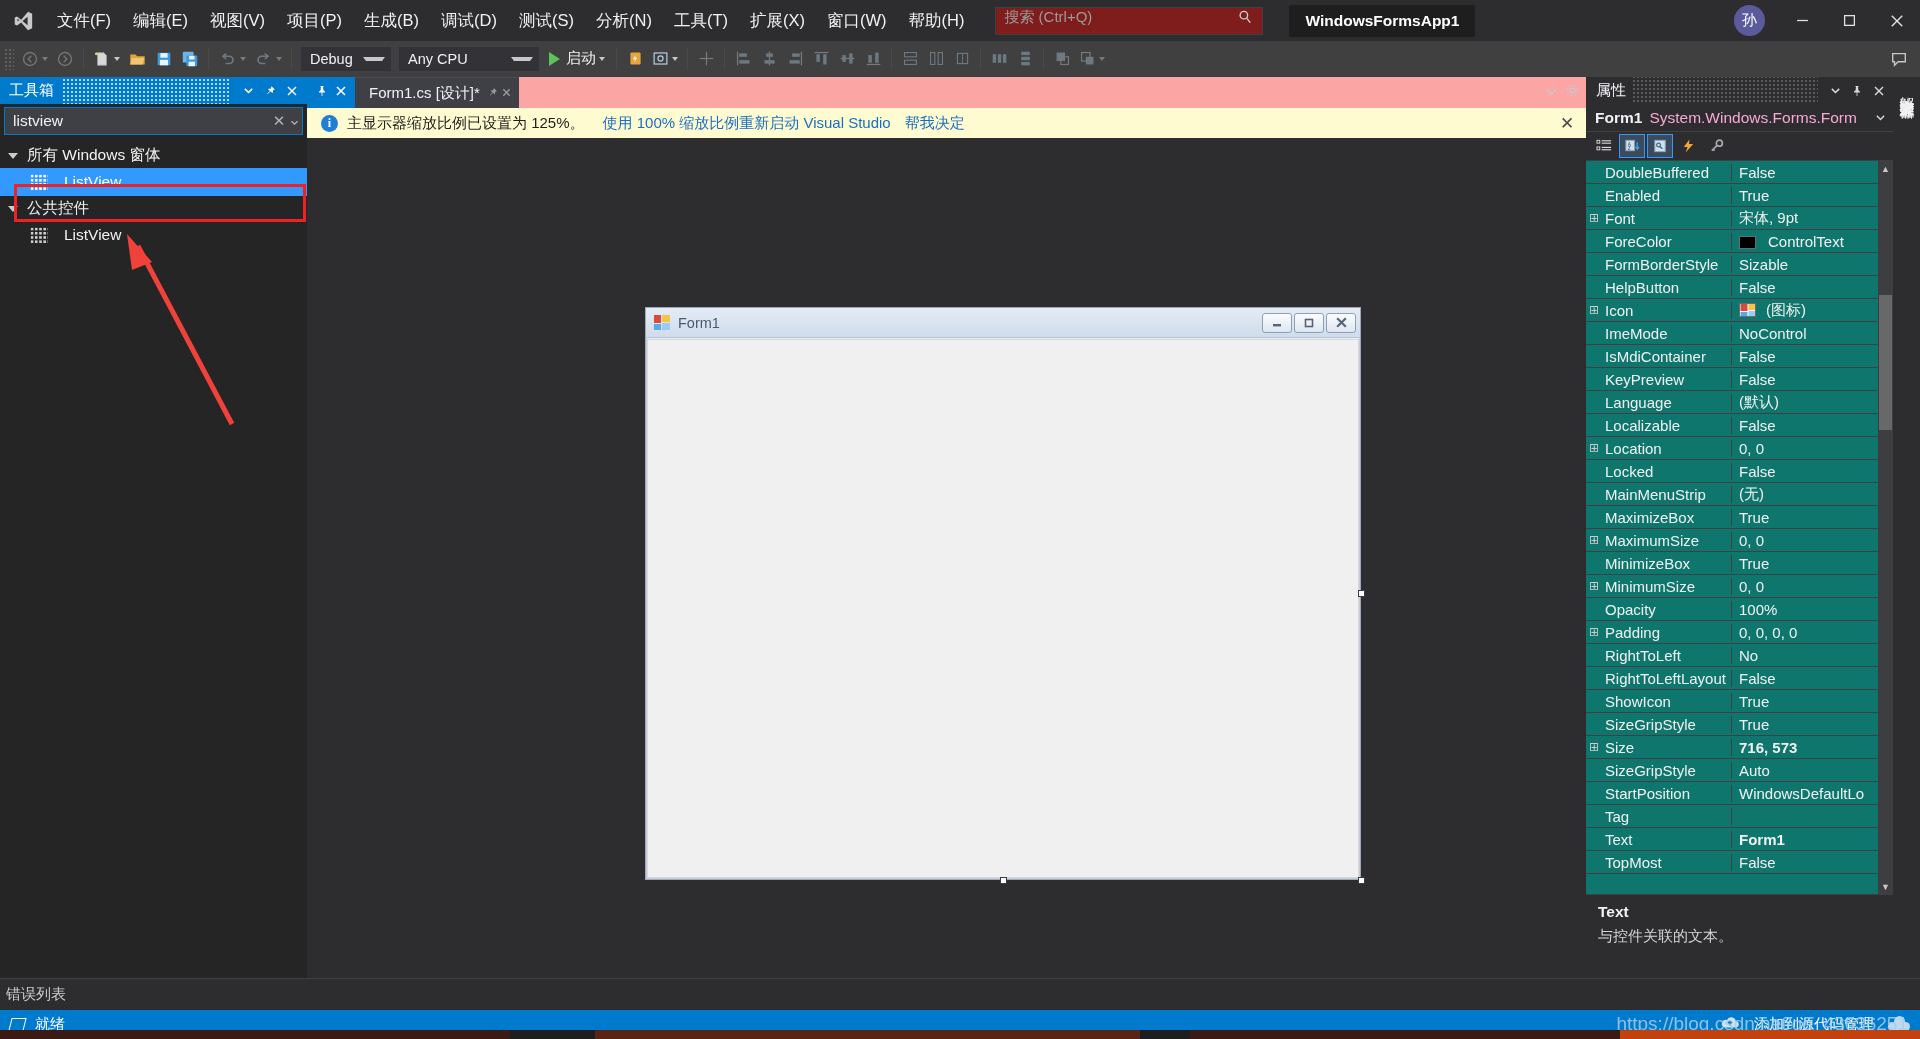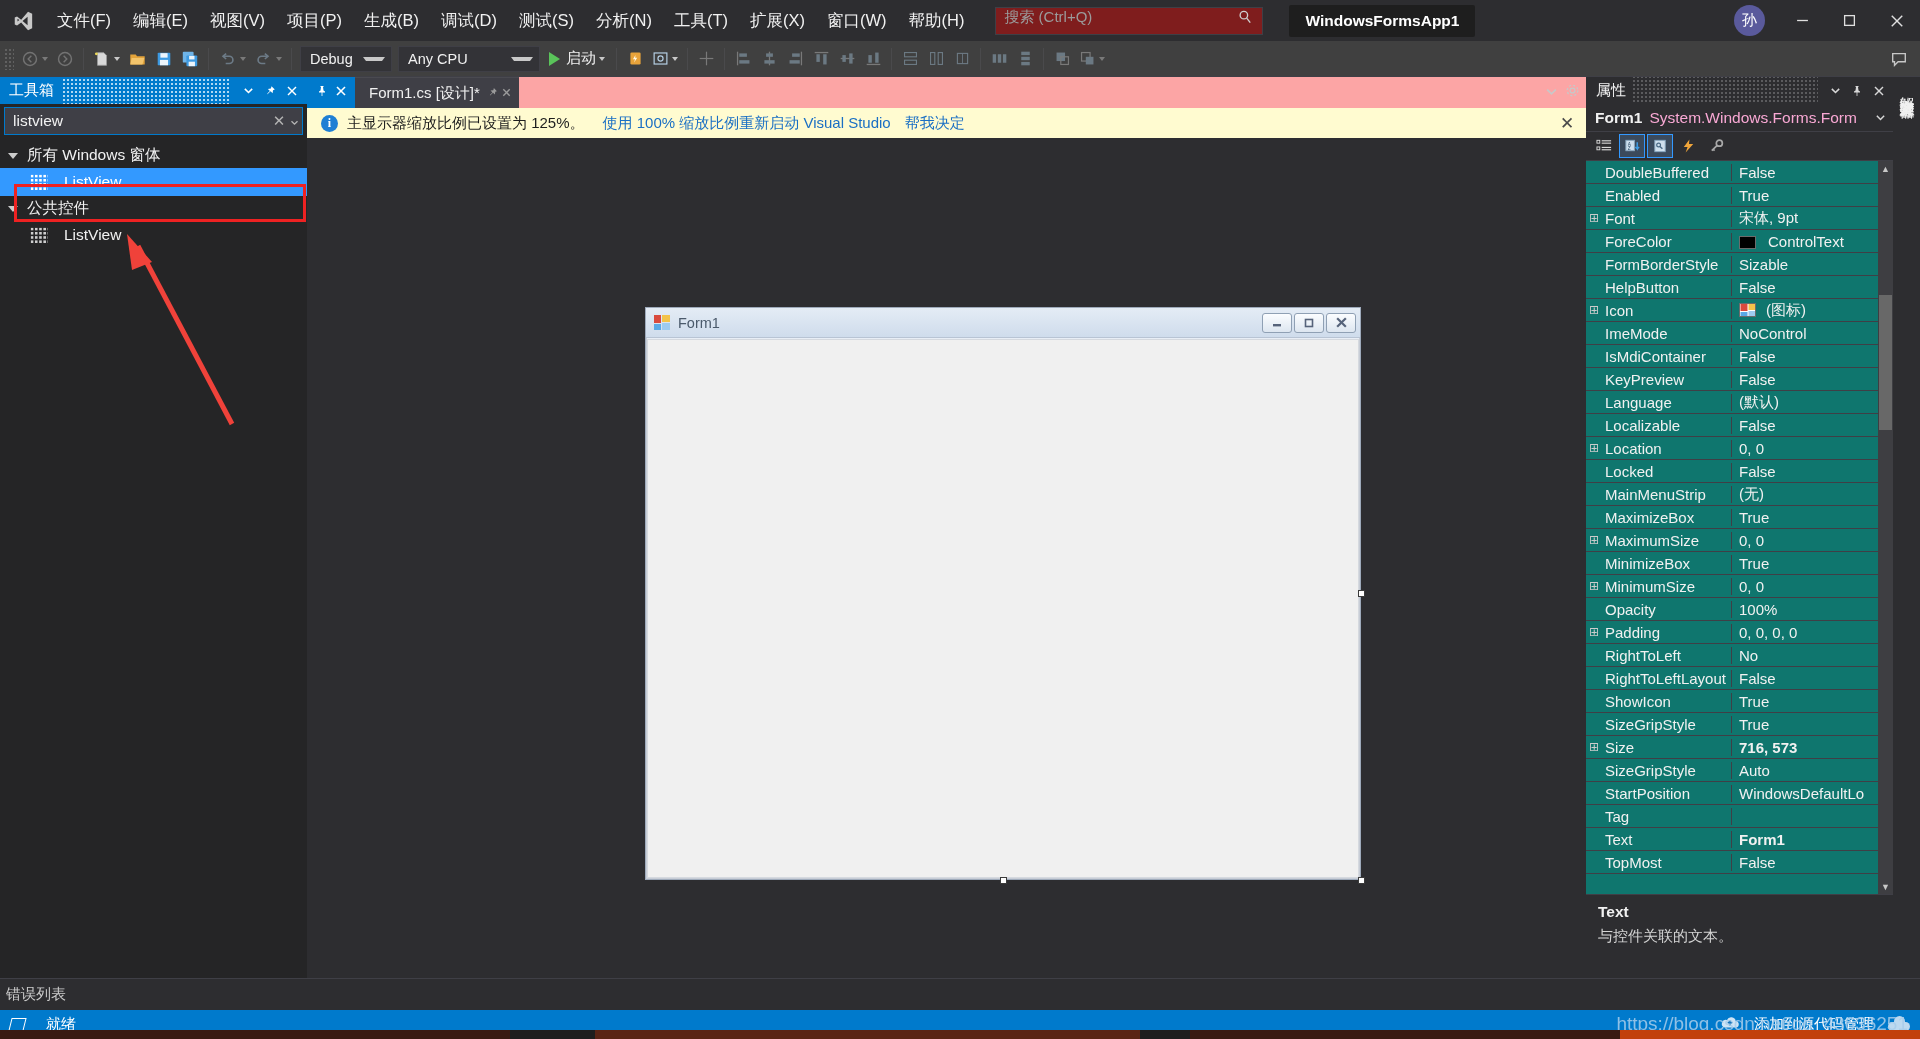--- a/index.html
+++ b/index.html
@@ -198,21 +198,21 @@
   .pd-body { font-size: 15px; color: #d4d4d4; margin-top: 6px; }
   .vtabs { width: 27px; flex: 0 0 27px; background: #2d2d30; display: flex; flex-direction: column;
            align-items: center; padding-top: 8px; }
   .vtab-label { writing-mode: vertical-rl; font-size: 15px; color: #f1f1f1; letter-spacing: 1px; white-space: nowrap; }
 
   
   .bottom-tabs { height: 32px; background: #2d2d30; display: flex; align-items: center; flex: 0 0 32px;
                  border-top: 1px solid #3f3f46; padding-left: 6px; }
   .bt-tab { font-size: 15px; color: #cccccc; }
   .statusbar { height: 29px; background: #007acc; display: flex; align-items: center; flex: 0 0 29px;
-               padding: 0 10px; color: #fff; font-size: 15px; gap: 21px; position: relative; }
+               padding: 0 10px; color: #fff; font-size: 15px; gap: 10px; position: relative; }
   .status-ico { width: 15px; height: 13px; border: 1.6px solid #fff; transform: skewX(-14deg); }
   .status-right { margin-left: auto; display: flex; align-items: center; gap: 14px; font-size: 15px; }
   .cloud { width: 22px; height: 13px; position: relative; }
   .cloud::before { content: ""; position: absolute; left: 0; bottom: 0; width: 22px; height: 9px;
     background: #bcd9f0; border-radius: 6px; }
   .cloud::after { content: ""; position: absolute; left: 6px; bottom: 4px; width: 11px; height: 11px;
     background: #bcd9f0; border-radius: 50%; }
 
   
   .watermark { position: absolute; right: 12px; bottom: 4px; font-size: 19px; color: #a8cdeb;

